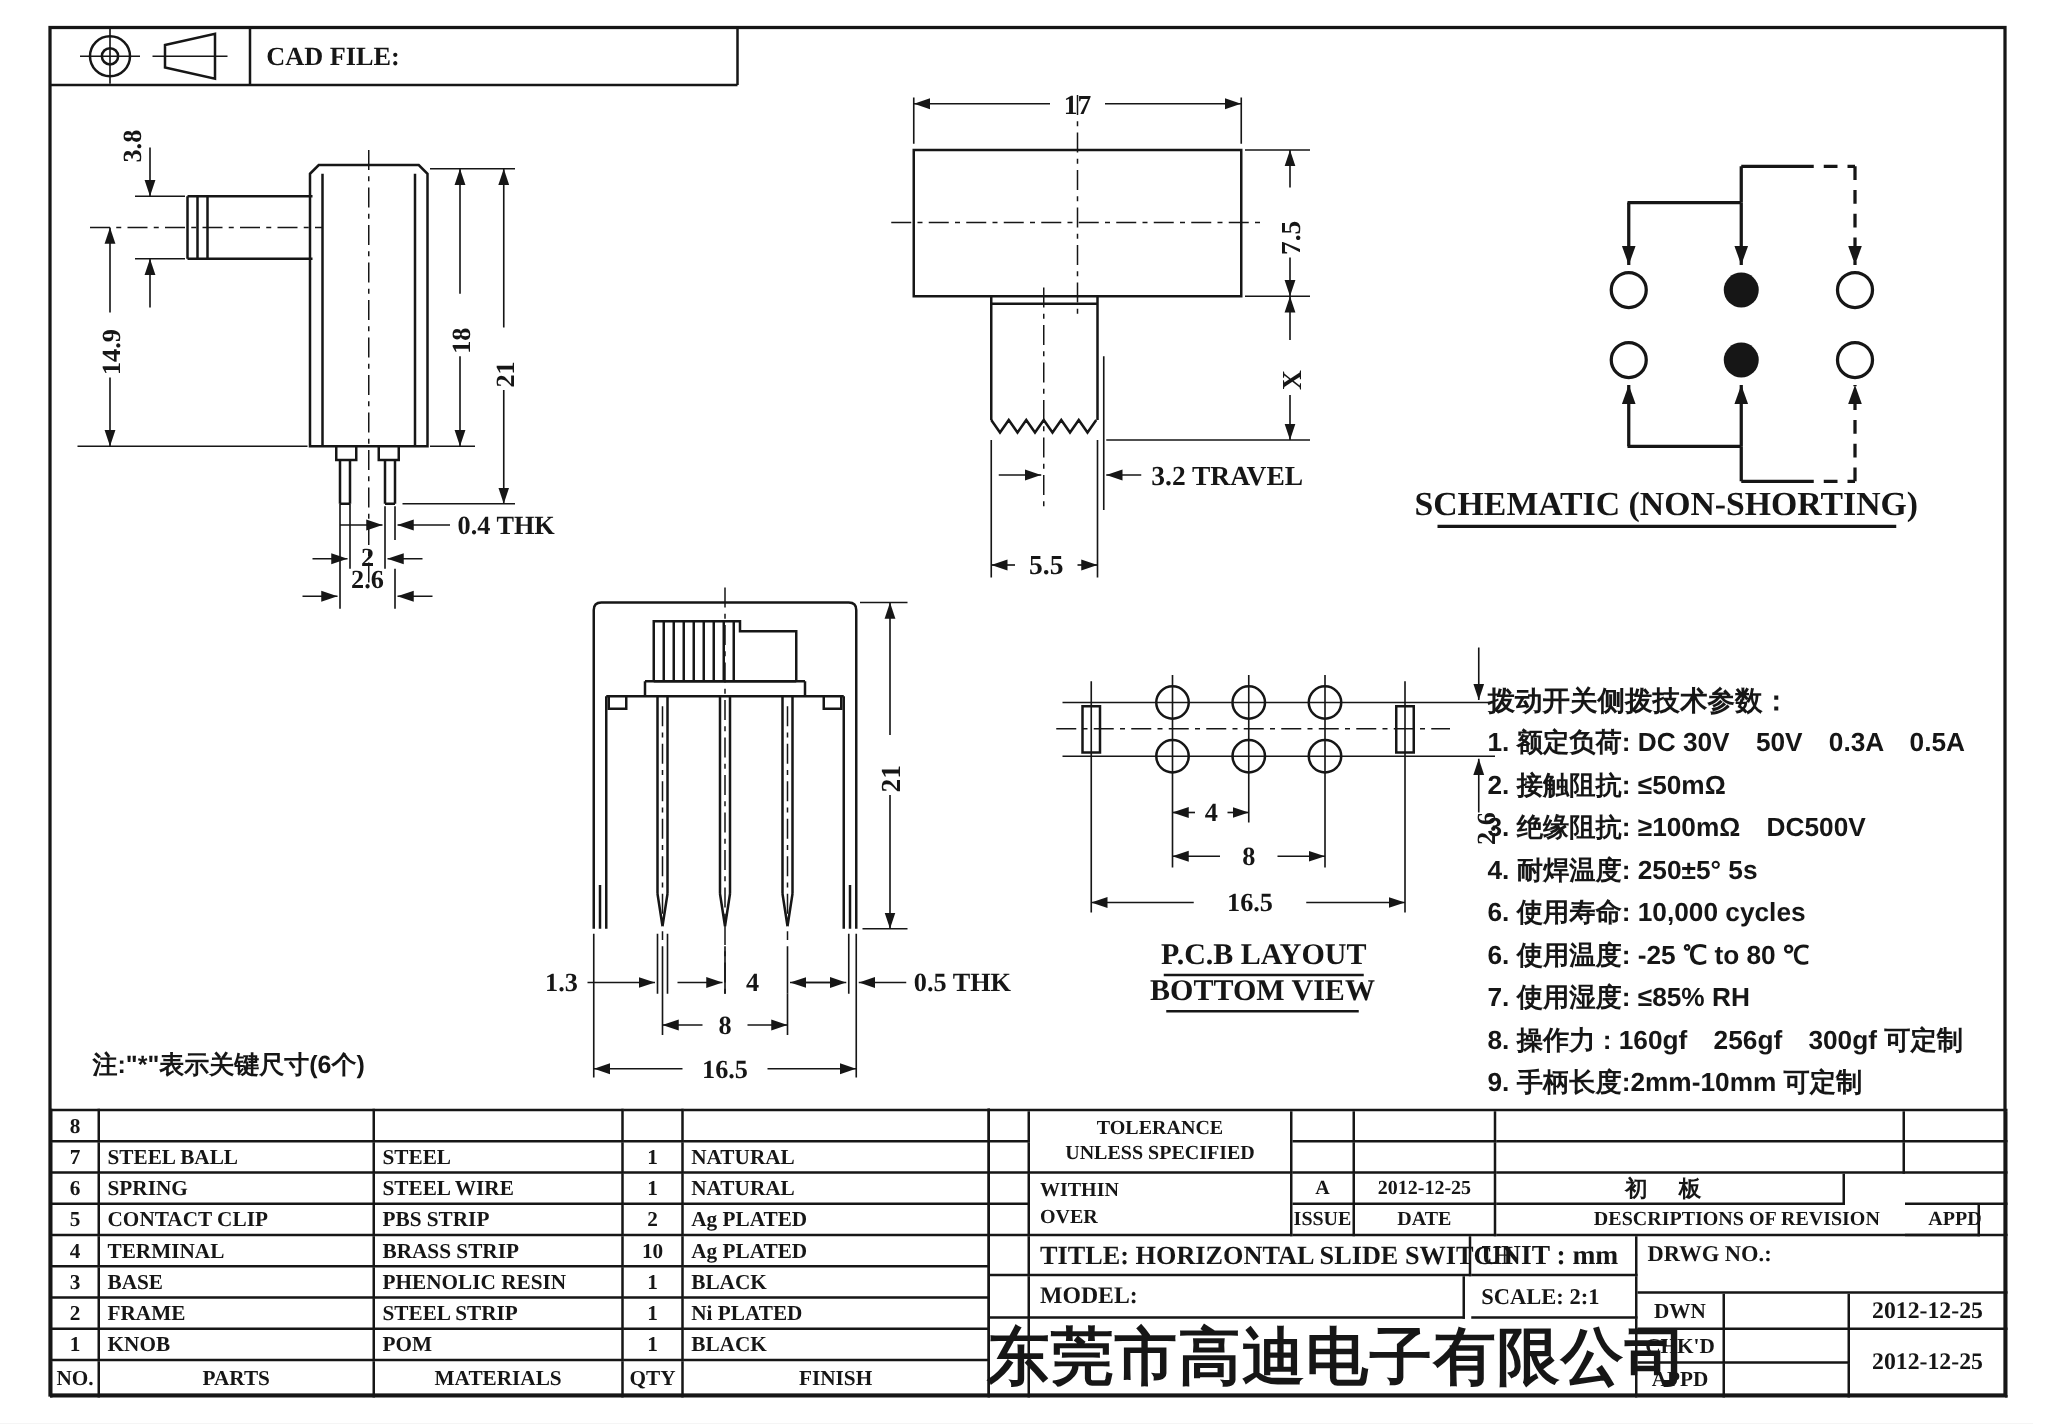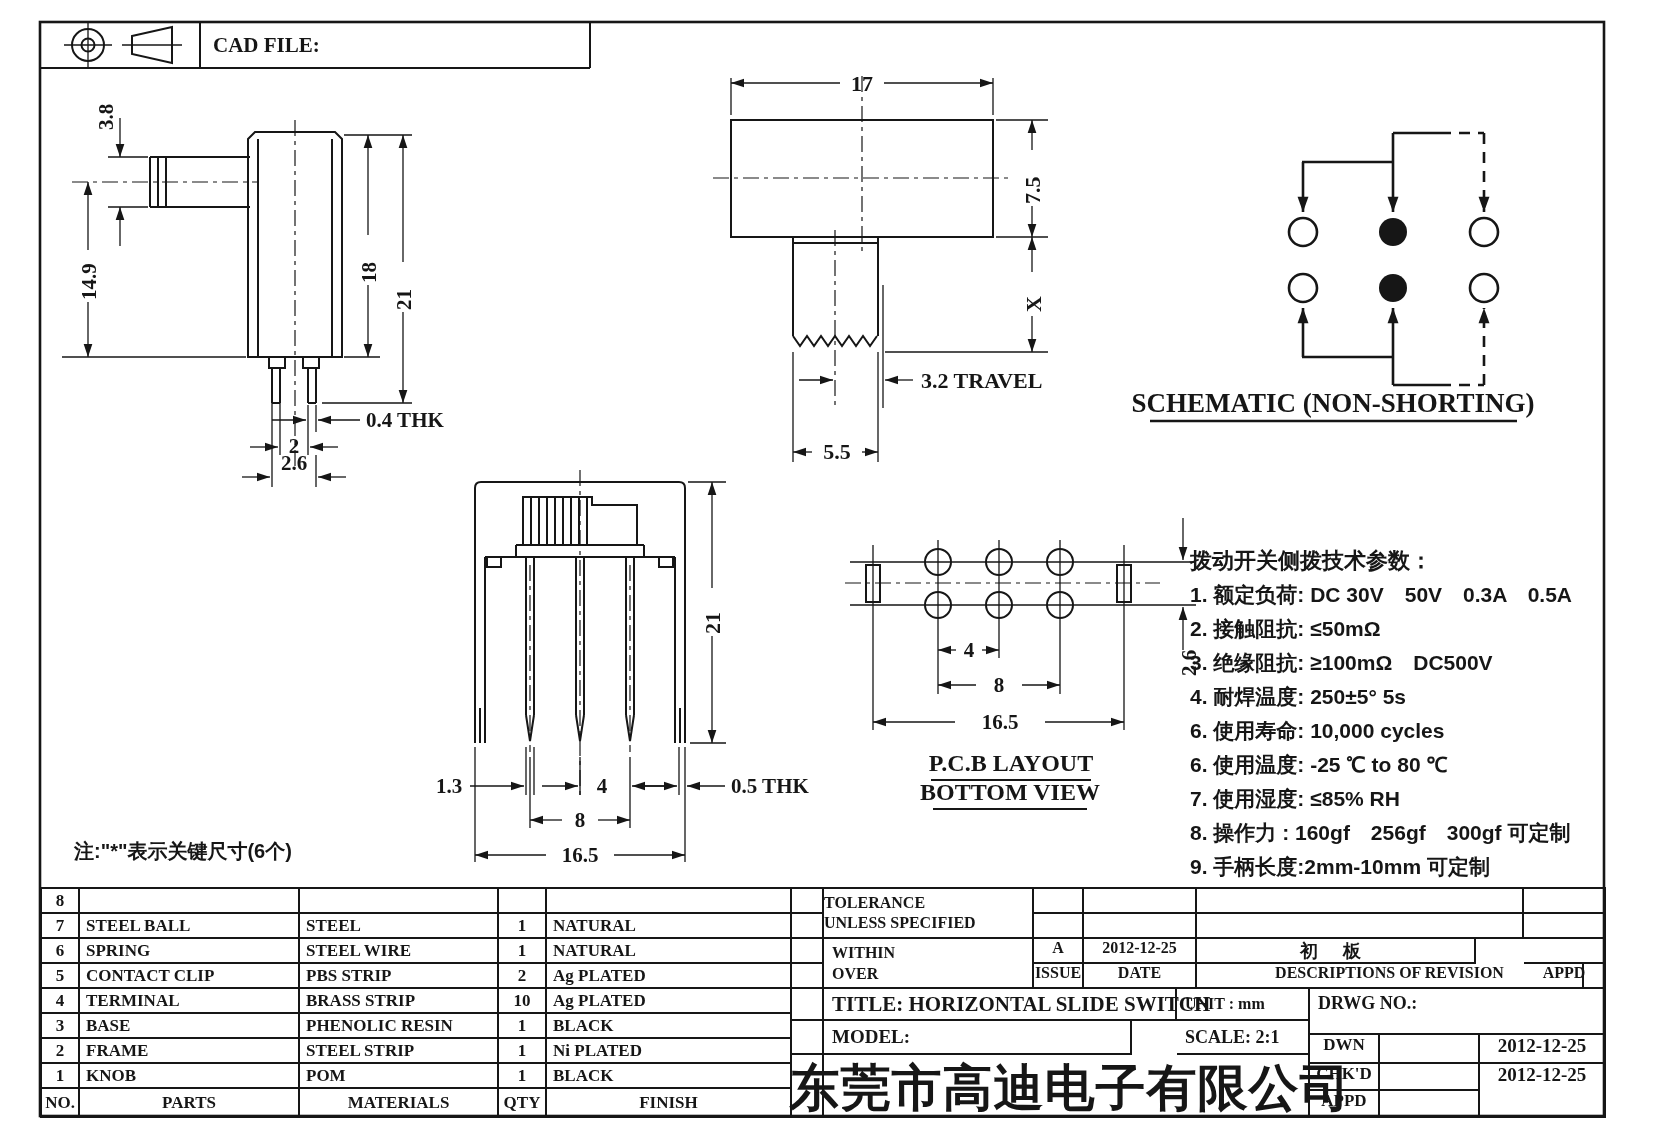--- a/index.html
+++ b/index.html
@@ -21,21 +21,21 @@
   table.bom{position:absolute;left:40px;top:887px;width:750px;height:229px;
             border-collapse:collapse;table-layout:fixed;}
   table.bom td{border:2px solid #161616;font-weight:bold;font-size:17px;
                padding:0 6px;overflow:hidden;white-space:nowrap;line-height:1;}
   table.bom td.c{text-align:center;padding:0 1px;}
   
   .tb{position:absolute;left:790px;top:887px;width:816px;height:229px;
       border-left:2px solid #161616;border-top:2px solid #161616;box-sizing:border-box;}
   .tb .cell{position:absolute;border-right:2px solid #161616;border-bottom:2px solid #161616;
             box-sizing:border-box;font-weight:bold;overflow:visible;white-space:nowrap;}
-  .tb .ctr{display:flex;align-items:flex-start;justify-content:center;text-align:center;}
+  .tb .ctr{display:flex;align-items:center;justify-content:center;text-align:center;}
   .tb .lft{display:flex;align-items:center;justify-content:flex-start;padding-left:8px;}
   .note{position:absolute;left:74px;top:838px;font-size:20px;font-weight:bold;
         font-family:"Liberation Sans",sans-serif;}
   .params{position:absolute;left:1190px;top:544px;width:430px;
           font-family:"Liberation Sans",sans-serif;font-weight:bold;}
   .params .p-title{font-size:22px;line-height:34px;white-space:nowrap;}
   .params .p-item{font-size:21px;line-height:34px;white-space:nowrap;}
   .company-text{font-family:"Liberation Sans",sans-serif;font-size:50px;font-weight:bold;
                 letter-spacing:1px;}
 </style>
@@ -368,23 +368,23 @@
   <div class="cell ctr" style="left:292px;top:50px;width:113px;height:25px;font-size:16px">2012-12-25</div>
   <div class="cell ctr" style="left:405px;top:50px;width:279px;height:25px;font-size:18px;letter-spacing:10px;font-family:'Liberation Sans',sans-serif">初 板</div>
   <div class="cell" style="left:732px;top:50px;width:82px;height:25px"></div>
 
   <div class="cell ctr" style="left:242px;top:75px;width:50px;height:25px;font-size:16px">ISSUE</div>
   <div class="cell ctr" style="left:292px;top:75px;width:113px;height:25px;font-size:16px">DATE</div>
   <div class="cell ctr" style="left:405px;top:75px;width:387px;height:25px;font-size:16px">DESCRIPTIONS OF REVISION</div>
   <div class="cell ctr" style="left:732px;top:75px;width:82px;height:25px;font-size:16px">APPD</div>
 
   <div class="cell lft" style="left:32px;top:100px;width:353px;height:32px;font-size:21px">TITLE: HORIZONTAL SLIDE SWITCH</div>
-  <div class="cell lft" style="left:385px;top:100px;width:133px;height:32px;font-size:16px">UNIT : mm</div>
-
-  <div class="cell lft" style="left:32px;top:132px;width:308px;height:34px;font-size:19px">MODEL:</div>
+  <div class="cell lft" style="left:385px;top:100px;width:133px;height:32px;font-size:22px">UNIT : mm</div>
+
+  <div class="cell lft" style="left:32px;top:132px;width:348px;height:34px;font-size:19px">MODEL:</div>
   <div class="cell lft" style="left:385px;top:132px;width:133px;height:34px;font-size:18px">SCALE: 2:1</div>
 
   <div class="cell ctr" style="left:32px;top:166px;width:486px;height:63px;gap:8px">
     <svg width="50" height="54" viewBox="0 0 50 56">
       <path d="M38,2 L10,16 L22,21 L4,30 L17,35 L6,52 L34,40 L22,35 L40,26 L27,21 L46,10 Z" fill="#8a8a8a" transform="translate(3,3)"></path>
       <path d="M38,2 L10,16 L22,21 L4,30 L17,35 L6,52 L34,40 L22,35 L40,26 L27,21 L46,10 Z" fill="#161616"></path>
     </svg>
     <span class="company-text">东莞市高迪电子有限公司</span>
   </div>
 

